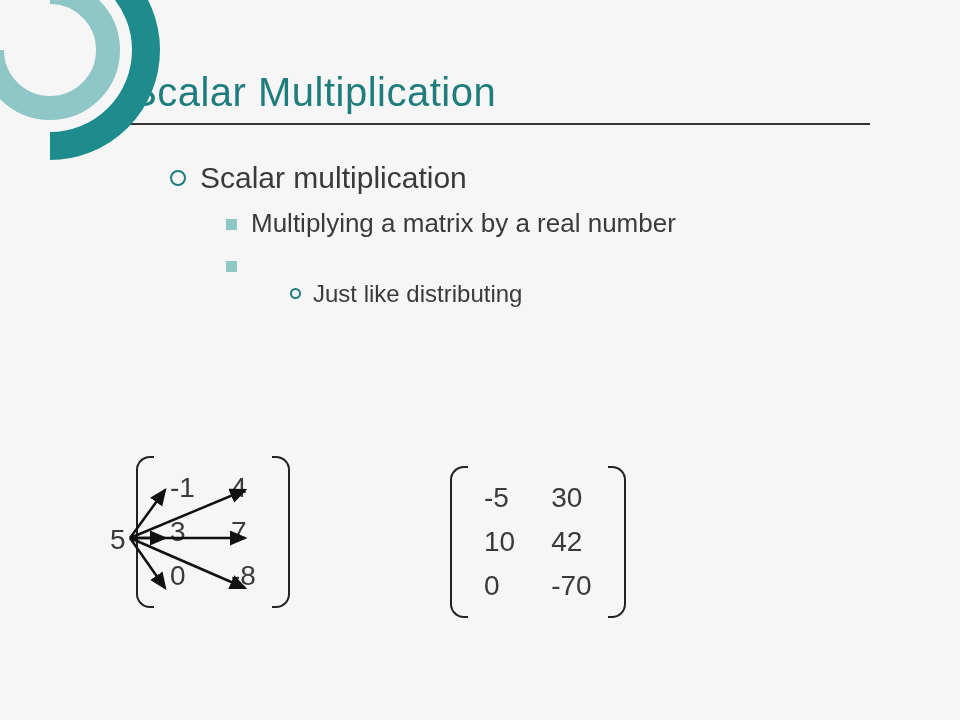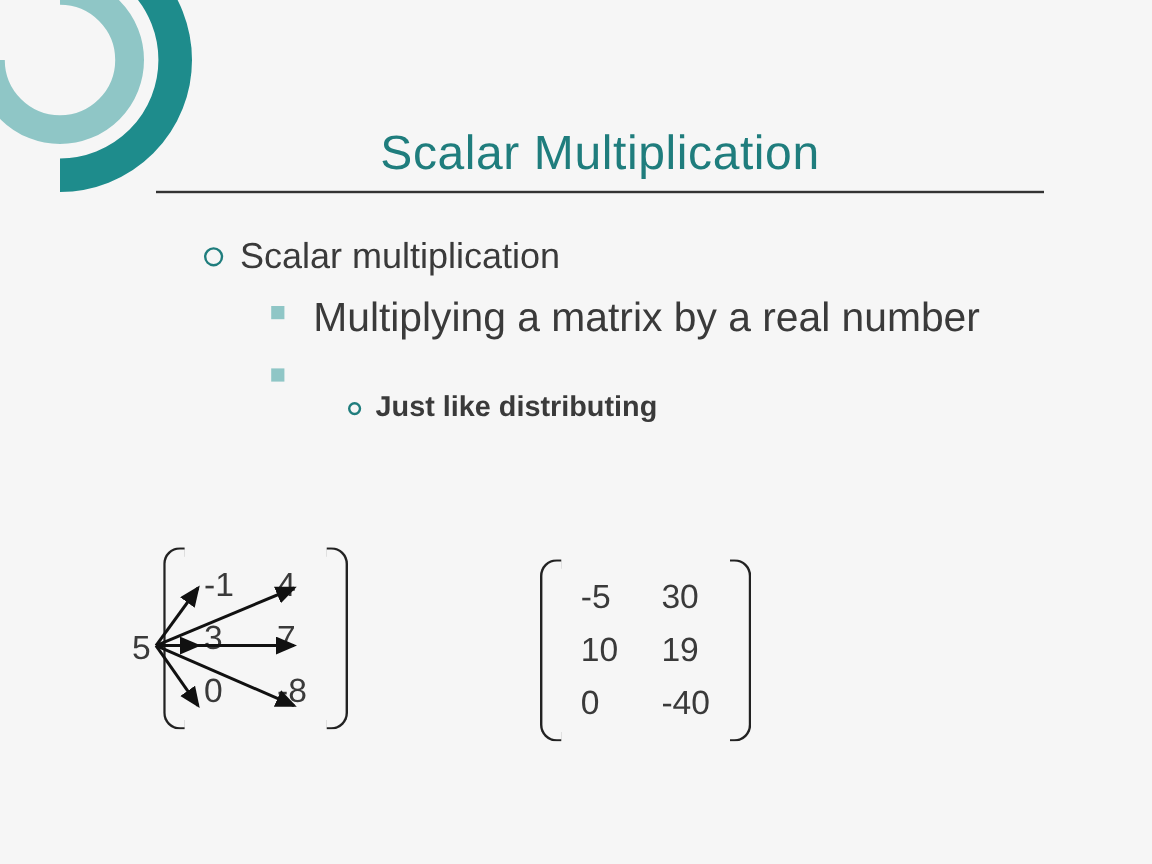--- a/index.html
+++ b/index.html
@@ -32,22 +32,21 @@
     position: absolute;
     width: 140px;
     height: 140px;
     top: 40px;
     left: 40px;
     border: 24px solid #8fc6c6;
     border-radius: 50%;
     clip-path: polygon(50% 0, 100% 0, 100% 100%, 0 100%, 0 50%, 50% 50%);
   }
   .slide {
-    padding: 106px 90px 40px 130px;
-    text-align: center;
+    padding: 70px 90px 40px 130px;
   }
   .title {
     color: #1f7d7d;
     font-size: 40px;
     font-weight: 400;
     margin-bottom: 8px;
     letter-spacing: 0.5px;
   }
   hr.rule {
     border: none;
@@ -66,40 +65,39 @@
   }
   .b1 .bullet {
     flex: 0 0 auto;
     width: 16px; height: 16px;
     border: 2px solid #1f7d7d;
     border-radius: 50%;
   }
   .b2 {
     display: flex;
     align-items: flex-start;
-    gap: 24px;
-    font-size: 34px;
+    gap: 14px;
+    font-size: 26px;
     margin-left: 56px;
     margin-bottom: 8px;
     line-height: 1.3;
   }
   .b2 .bullet {
     flex: 0 0 auto;
     width: 11px; height: 11px;
     background: #8fc6c6;
     margin-top: 12px;
   }
   .b3 {
     display: flex;
     align-items: center;
     gap: 12px;
     font-size: 24px;
     margin-left: 120px;
     margin-bottom: 8px;
-    font-weight: bold;
   }
   .b3 .bullet {
     flex: 0 0 auto;
     width: 11px; height: 11px;
     border: 2px solid #1f7d7d;
     border-radius: 50%;
   }
   .matrices {
     position: absolute;
     left: 90px;
@@ -224,24 +222,24 @@
       <span class="bracket left"></span>
       <span class="bracket right"></span>
       <table>
         <tbody>
             <tr>
           <td>-5</td>
           <td>30</td>
         </tr>
         <tr>
           <td>10</td>
-          <td>19</td>
+          <td>42</td>
         </tr>
         <tr>
           <td>0</td>
-          <td>-40</td>
+          <td>-70</td>
         </tr>
       </tbody>
         </table>
     </div>
   </div>
 
 </div>
 
 </body></html>

